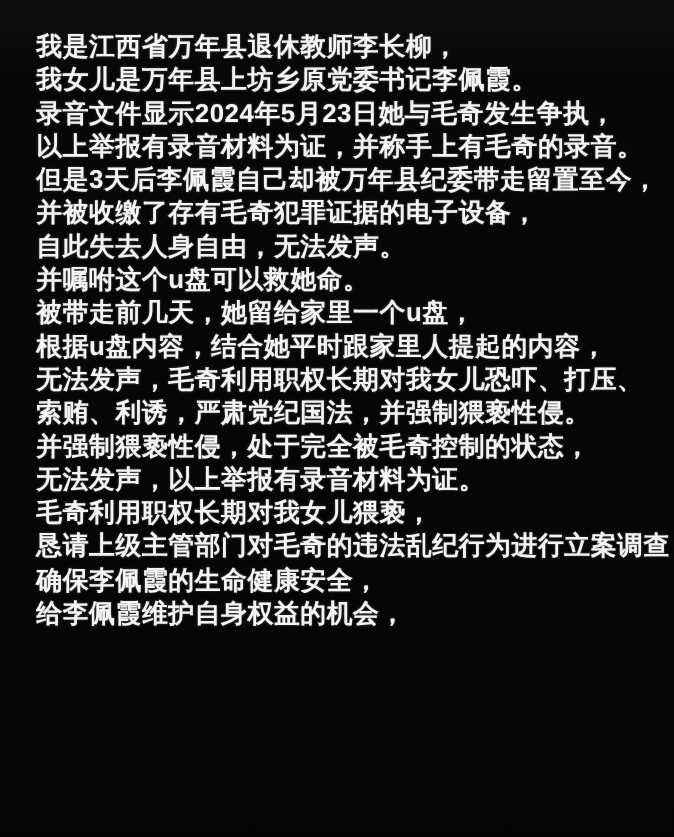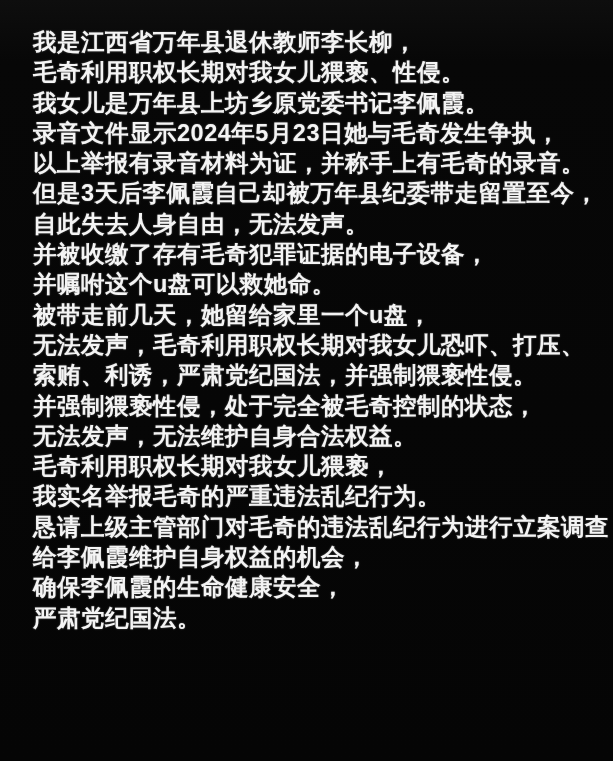--- a/index.html
+++ b/index.html
@@ -31,33 +31,31 @@
     white-space: nowrap;
     text-shadow: 0 0 2px rgba(255,255,255,0.35);
   }
 </style>
 </head>
 <body>
 
 <div class="screenshot">
   <div class="text-block">
     <div class="text-line">我是江西省万年县退休教师李长柳，</div>
-    <div class="text-line">毛奇利用职权长期对我女儿猥亵、性侵。</div>
     <div class="text-line">我女儿是万年县上坊乡原党委书记李佩霞。</div>
     <div class="text-line">录音文件显示2024年5月23日她与毛奇发生争执，</div>
     <div class="text-line">以上举报有录音材料为证，并称手上有毛奇的录音。</div>
     <div class="text-line">但是3天后李佩霞自己却被万年县纪委带走留置至今，</div>
+    <div class="text-line">并被收缴了存有毛奇犯罪证据的电子设备，</div>
     <div class="text-line">自此失去人身自由，无法发声。</div>
-    <div class="text-line">并被收缴了存有毛奇犯罪证据的电子设备，</div>
     <div class="text-line">并嘱咐这个u盘可以救她命。</div>
     <div class="text-line">被带走前几天，她留给家里一个u盘，</div>
+    <div class="text-line">根据u盘内容，结合她平时跟家里人提起的内容，</div>
     <div class="text-line">无法发声，毛奇利用职权长期对我女儿恐吓、打压、</div>
     <div class="text-line">索贿、利诱，严肃党纪国法，并强制猥亵性侵。</div>
     <div class="text-line">并强制猥亵性侵，处于完全被毛奇控制的状态，</div>
-    <div class="text-line">无法发声，无法维护自身合法权益。</div>
+    <div class="text-line">无法发声，以上举报有录音材料为证。</div>
     <div class="text-line">毛奇利用职权长期对我女儿猥亵，</div>
-    <div class="text-line">我实名举报毛奇的严重违法乱纪行为。</div>
     <div class="text-line">恳请上级主管部门对毛奇的违法乱纪行为进行立案调查，</div>
+    <div class="text-line">确保李佩霞的生命健康安全，</div>
     <div class="text-line">给李佩霞维护自身权益的机会，</div>
-    <div class="text-line">确保李佩霞的生命健康安全，</div>
-    <div class="text-line">严肃党纪国法。</div>
   </div>
 </div>
 
 </body></html>

